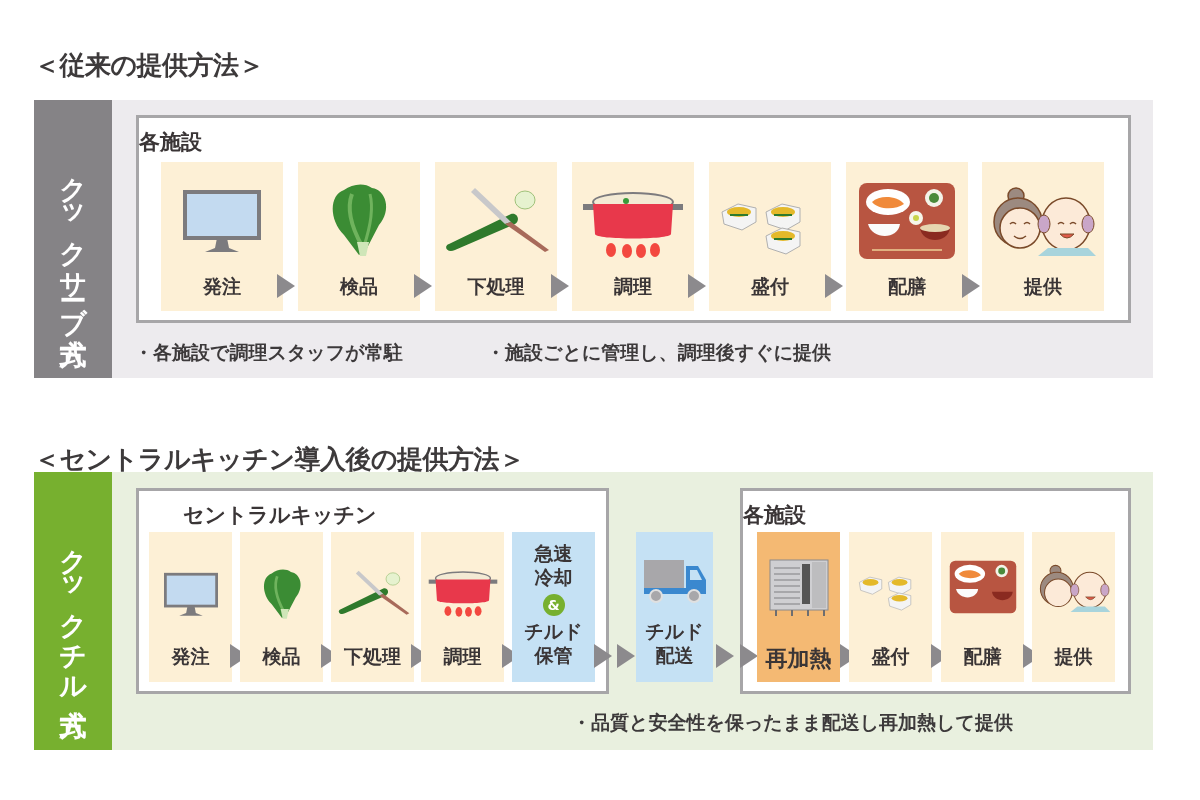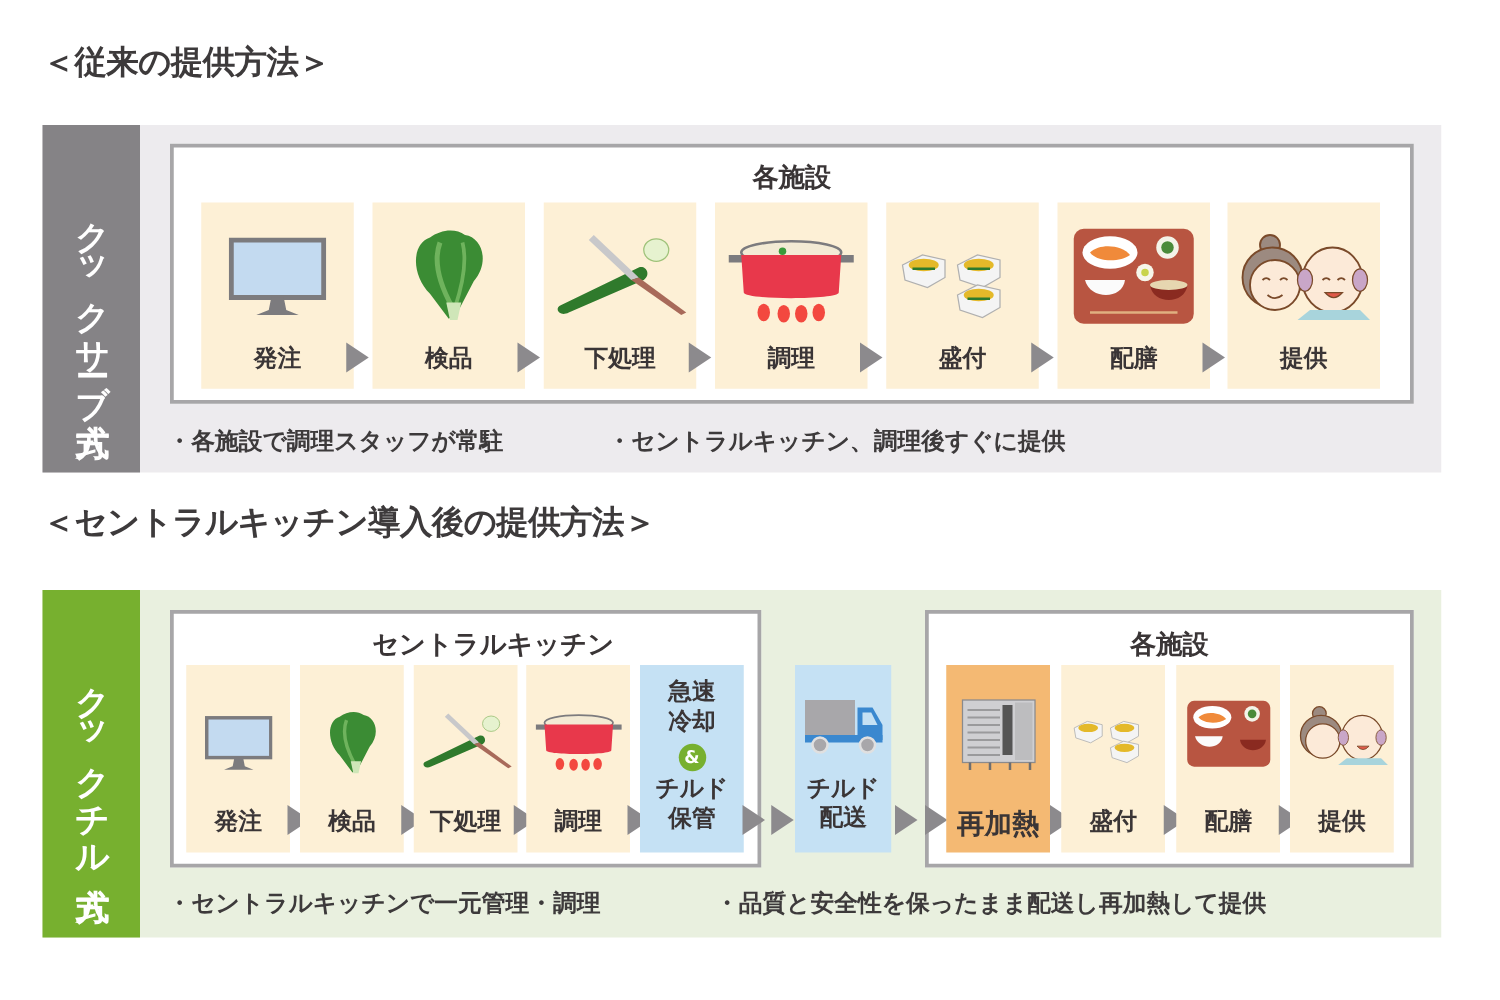--- a/index.html
+++ b/index.html
@@ -7,34 +7,34 @@
   body { font-family: "DejaVu Sans", "Liberation Sans", sans-serif; color: #3a3536; position: relative; }
   .heading { position: absolute; left: 34px; font-size: 26px; font-weight: bold; color: #3d3a3b; letter-spacing: -0.5px; white-space: nowrap; }
   .panel { position: absolute; left: 34px; width: 1119px; }
   .panel-gray { top: 100px; height: 278px; background: #edebee; }
   .panel-green { top: 472px; height: 278px; background: #e9f0df; }
   .sidebar { position: absolute; left: 0; top: 0; width: 78px; height: 100%; display: flex; align-items: center; justify-content: center; }
   .sidebar-gray { background: #858386; }
   .sidebar-green { background: #77b02f; }
   .vtext { writing-mode: vertical-rl; text-orientation: upright; color: #fff; font-weight: bold; font-size: 27px; letter-spacing: 1px; }
   .box { position: absolute; background: #fff; border: 3px solid #a7a6a8; }
-  .box-title { position: absolute; left: 0; right: 0; text-align: center; font-weight: bold; font-size: 21px; color: #3a3536; }
+  .box-title { position: absolute; left: 0; right: 0; text-align: left; font-weight: bold; font-size: 21px; color: #3a3536; }
   .card { position: absolute; background: #fdf0d6; }
   .card.blue { background: #c5e1f4; }
   .card.orange { background: #f4b973; }
   .card-label { position: absolute; left: 0; right: 0; text-align: center; font-weight: bold; color: #3a3536; white-space: nowrap; }
   .arrow { position: absolute; width: 0; height: 0; border-top: 12px solid transparent; border-bottom: 12px solid transparent; border-left: 18px solid #8c8a8d; }
   .note { position: absolute; font-size: 19px; font-weight: bold; color: #3d3a3b; white-space: pre; }
   .icon { position: absolute; left: 50%; transform: translateX(-50%); }
   .amp { display: inline-block; width: 22px; height: 22px; border-radius: 50%; background: #77b02f; color: #fff; font-size: 14px; line-height: 22px; text-align: center; }
 </style>
 </head>
 <body>
 
-<div class="heading" style="top:32px;text-align:right;">＜従来の提供方法＞</div>
+<div class="heading" style="top:48px;text-align:right;">＜従来の提供方法＞</div>
 
 <div class="panel panel-gray">
   <div class="sidebar sidebar-gray">
     <span class="vtext">クックサーブ方式</span>
   </div>
 
   <div class="box" style="left:102px; top:15px; width:995px; height:208px;">
     <div class="box-title" style="top:10px;">各施設</div>
   </div>
 
@@ -136,24 +136,24 @@
       <ellipse cx="56" cy="38" rx="6" ry="9" fill="#c9a6c8" stroke="#7a4a2a"></ellipse>
       <ellipse cx="100" cy="38" rx="6" ry="9" fill="#c9a6c8" stroke="#7a4a2a"></ellipse>
       <path d="M70 38 Q73 35 76 38 M82 38 Q85 35 88 38" stroke="#7a4a2a" stroke-width="1.5" fill="none"></path>
       <path d="M72 48 Q79 56 86 48 Z" fill="#e05a4a" stroke="#7a4a2a"></path>
       <path d="M50 70 L60 62 L100 62 L108 70 Z" fill="#a8d4dc"></path>
     </svg>
     <div class="card-label" style="top:112px; font-size:19px;">提供</div>
   </div>
 
   <div class="note" style="left:100px; top:240px;text-align:right;">・各施設で調理スタッフが常駐</div>
-  <div class="note" style="left:452px; top:240px;">・セントラルキッチン、調理後すぐに提供</div>
+  <div class="note" style="left:452px; top:240px;">・施設ごとに管理し、調理後すぐに提供</div>
 </div>
 
-<div class="heading" style="top:400px;">＜セントラルキッチン導入後の提供方法＞</div>
+<div class="heading" style="top:442px;">＜セントラルキッチン導入後の提供方法＞</div>
 
 <div class="panel panel-green">
   <div class="sidebar sidebar-green">
     <span class="vtext">クックチル方式</span>
   </div>
 
   <div class="box" style="left:102px; top:16px; width:473px; height:206px;">
     <div class="box-title" style="top:10px;margin-left:44px;">セントラルキッチン</div>
   </div>
 
@@ -219,21 +219,21 @@
   <div class="card blue" style="left:602px; top:60px; width:77px; height:150px;">
     <svg class="icon" style="top:26px;" width="66" height="46" viewBox="0 0 66 46">
       <rect x="2" y="2" width="40" height="28" fill="#a8a7aa"></rect>
       <path d="M44 8 L56 8 L64 22 L64 34 L44 34 Z" fill="#3a88cf"></path>
       <path d="M48 12 L55 12 L60 22 L48 22 Z" fill="#c5e1f4"></path>
       <rect x="2" y="30" width="62" height="6" fill="#3a88cf"></rect>
       <circle cx="14" cy="38" r="6" fill="#a8a7aa" stroke="#e0e0e0" stroke-width="2"></circle>
       <circle cx="52" cy="38" r="6" fill="#a8a7aa" stroke="#e0e0e0" stroke-width="2"></circle>
     </svg>
     <div class="card-label" style="top:88px; font-size:19px; line-height:22px;">チルド</div>
-    <div class="card-label" style="top:112px; font-size:19px; line-height:22px;font-family:Liberation Serif, serif;">配送</div>
+    <div class="card-label" style="top:112px; font-size:19px; line-height:22px;">配送</div>
   </div>
   <div class="arrow" style="left:682px; top:172px;"></div>
   <div class="arrow" style="left:706px; top:172px;"></div>
 
   <div class="card orange" style="left:723px; top:60px; width:83px; height:150px;">
     <svg class="icon" style="top:26px;" width="62" height="60" viewBox="0 0 62 60">
       <rect x="2" y="2" width="58" height="50" fill="#cfcfd2" stroke="#8a8a8c"></rect>
       <g stroke="#9a9a9c" stroke-width="1.5">
           <path d="M6 10 H32"></path>
           <path d="M6 16 H32"></path>
@@ -291,15 +291,14 @@
       <ellipse cx="32" cy="42" rx="20" ry="20" fill="#fcead8" stroke="#7a4a2a" stroke-width="1.5"></ellipse>
       <ellipse cx="78" cy="38" rx="24" ry="26" fill="#fcead8" stroke="#7a4a2a" stroke-width="1.5"></ellipse>
       <ellipse cx="56" cy="38" rx="6" ry="9" fill="#c9a6c8" stroke="#7a4a2a"></ellipse>
       <ellipse cx="100" cy="38" rx="6" ry="9" fill="#c9a6c8" stroke="#7a4a2a"></ellipse>
       <path d="M72 48 Q79 56 86 48 Z" fill="#e05a4a" stroke="#7a4a2a"></path>
       <path d="M50 70 L60 62 L100 62 L108 70 Z" fill="#a8d4dc"></path>
     </svg>
     <div class="card-label" style="top:112px; font-size:19px;">提供</div>
   </div>
 
-  <div class="note" style="left:100px; top:238px;">・セントラルキッチンで一元管理・調理</div>
   <div class="note" style="left:538px; top:238px;">・品質と安全性を保ったまま配送し再加熱して提供</div>
 </div>
 
 </body></html>

